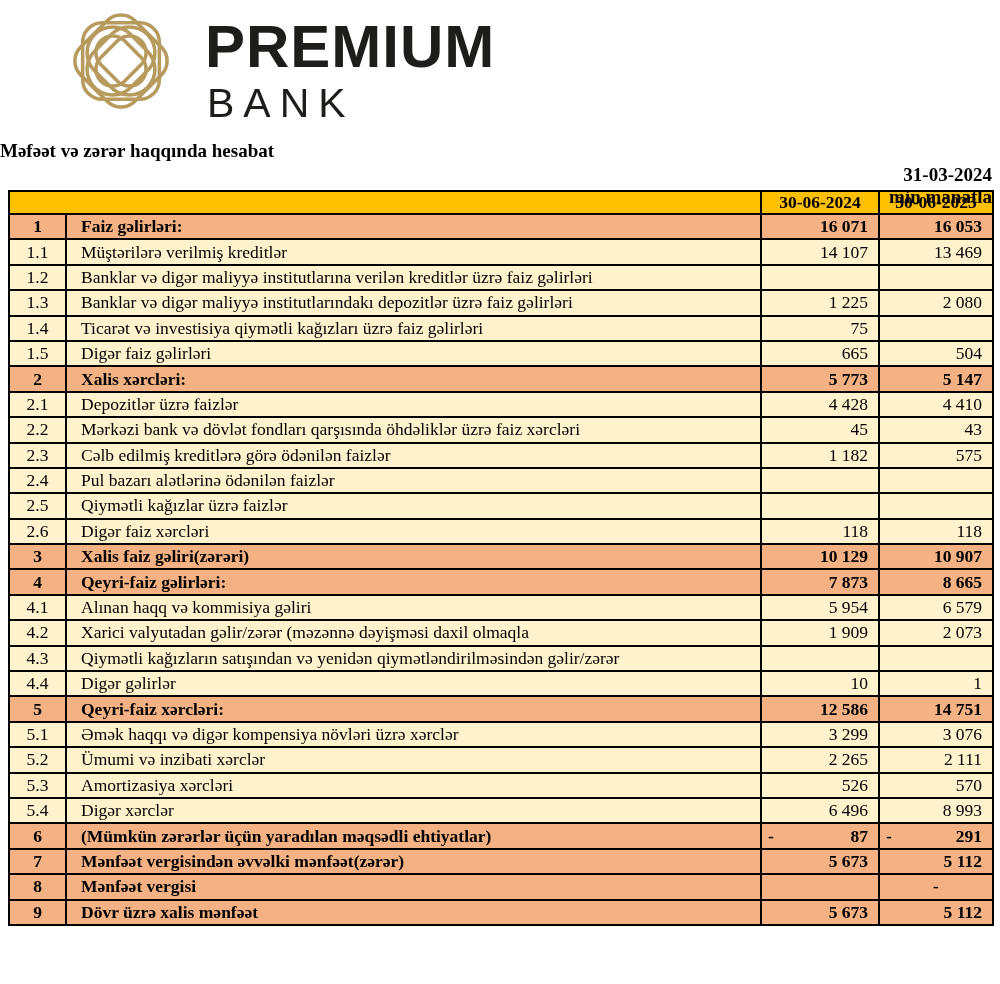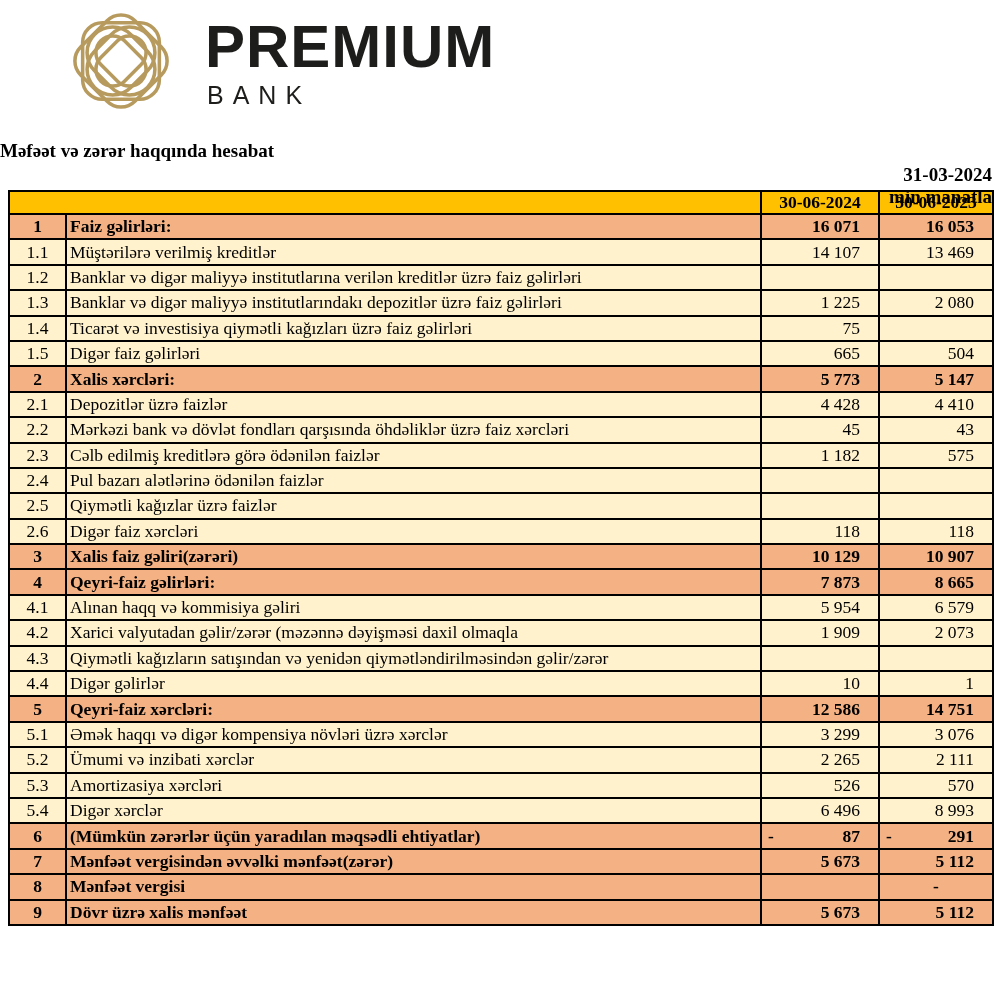--- a/index.html
+++ b/index.html
@@ -36,21 +36,21 @@
     font-family:"Liberation Sans", sans-serif;
     color:var(--brand-ink);
     line-height:1;
   }
   .brand-name{
     font-size:60px;
     font-weight:800;
     letter-spacing:1px;
   }
   .brand-sub{
-    font-size:25px;
+    font-size:41px;
     font-weight:500;
     letter-spacing:9px;
     margin-top:6px;
     margin-left:2px;
   }
   
   .title-row{
     text-align:left;
     font-size:19px;
     font-weight:bold;
@@ -88,22 +88,22 @@
     overflow:hidden;
   }
   thead th{
     background:var(--header-bg);
     font-weight:bold;
     text-align:center;
     height:16px;
   }
   tbody td{background:var(--row-bg);}
   td.no{text-align:center;}
-  td.label{padding-left:3px;text-align:left;}
-  td.val{text-align:right;padding-right:18px;}
+  td.label{padding-left:14px;text-align:left;}
+  td.val{text-align:right;padding-right:10px;}
   td.val.center{text-align:center;padding-right:0;}
   tr.section td{background:var(--section-bg);font-weight:bold;}
   .minus{float:left;padding-left:6px;}
 </style>
 </head>
 <body>
 
 <div class="logo-area">
   <svg class="knot" viewBox="0 0 120 120" xmlns="http://www.w3.org/2000/svg">
     <g fill="none" stroke="currentColor" stroke-width="3.6" stroke-linejoin="round">

